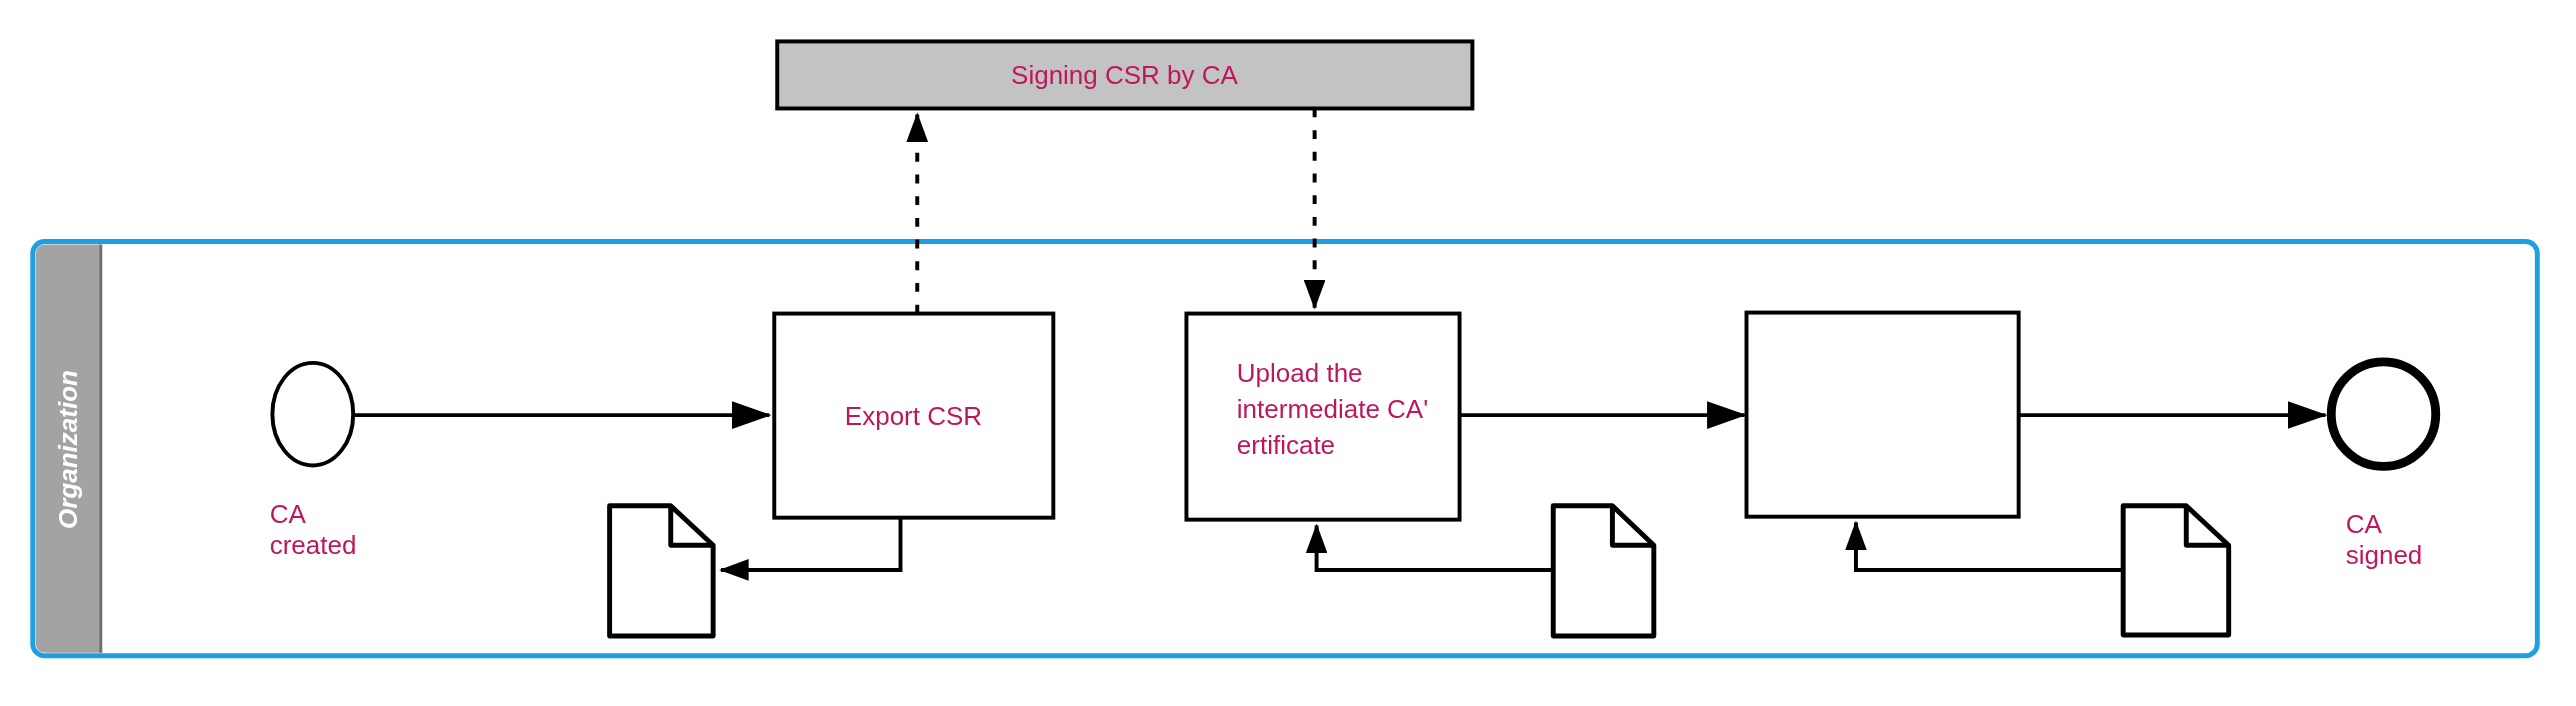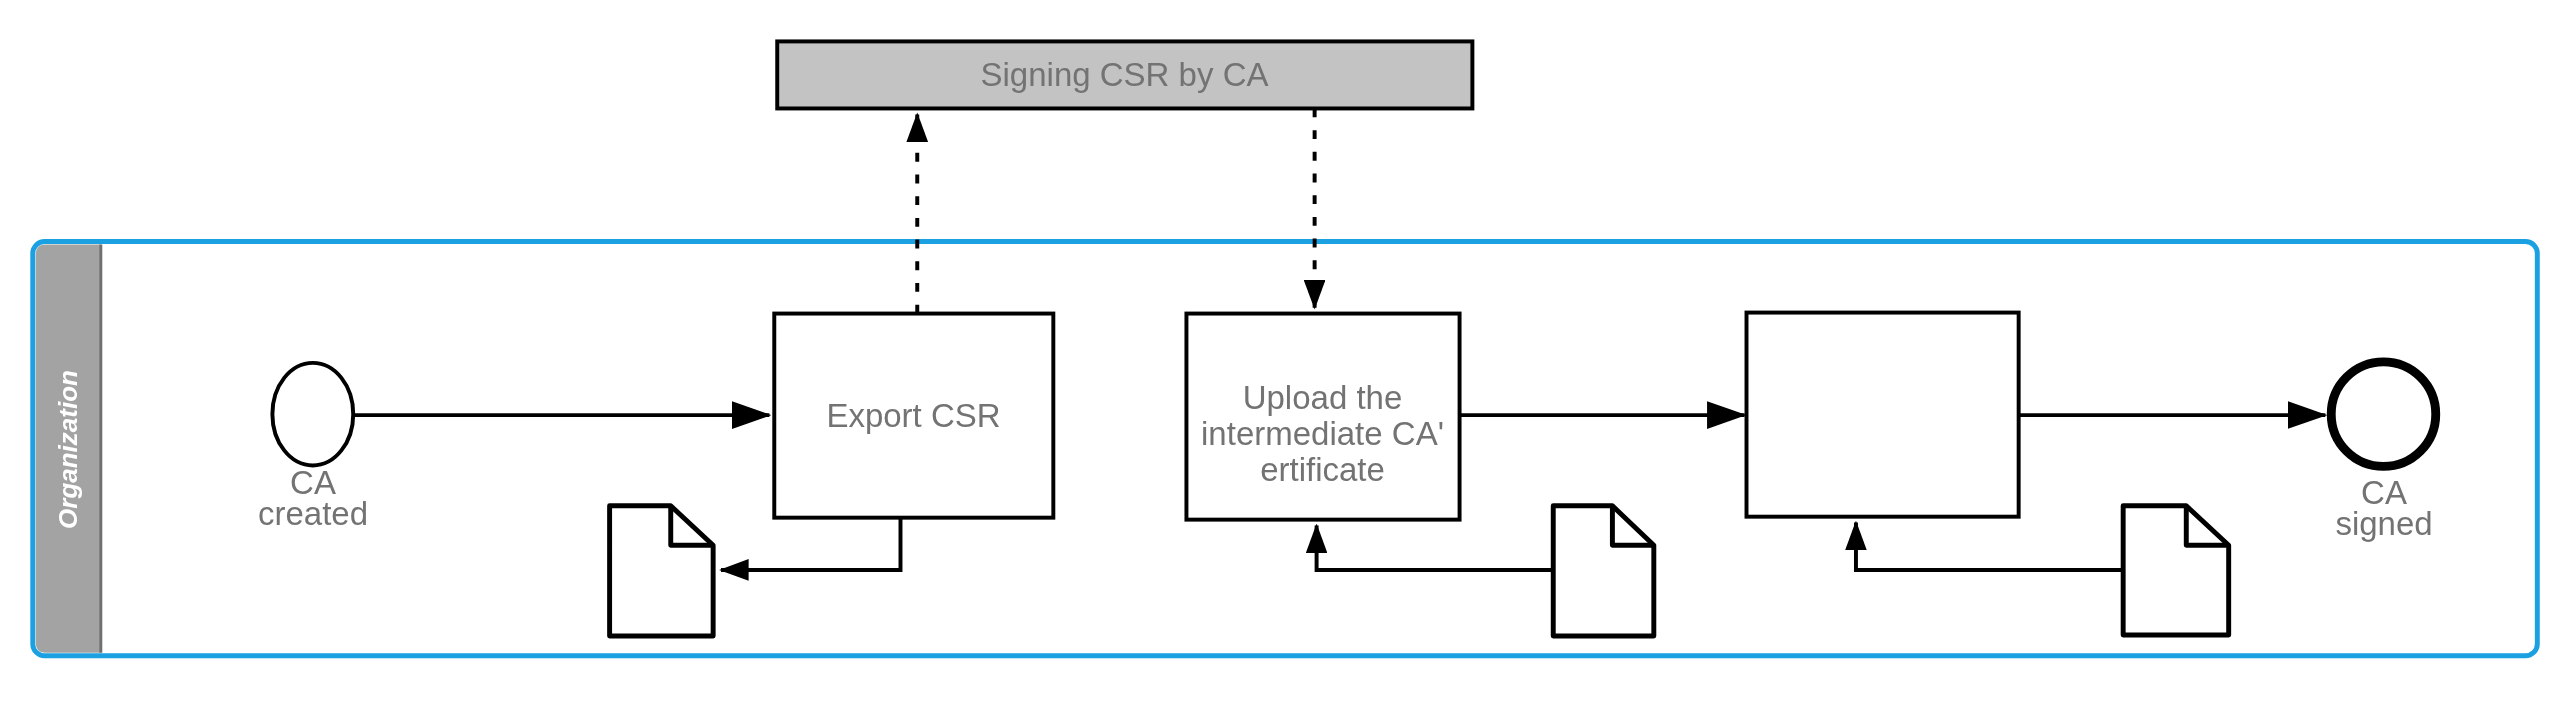--- a/index.html
+++ b/index.html
@@ -11,28 +11,27 @@
     font-family: "Liberation Sans", sans-serif;
     color: #000000;
     overflow: hidden;
   }
   #shapes { position: absolute; left: 0; top: 0; width: 2576px; height: 706px; }
   .lbl {
     position: absolute;
     display: flex;
     align-items: center;
     justify-content: center;
-    text-align: center;
     white-space: pre-line;
-    font-size: 33px;
+    font-size: 26px;
     line-height: 36px;
-    color: #737373;
+    color: #be185d;
     pointer-events: none;
   }
-  .event-lbl { line-height: 31px; align-items: flex-start; }
+  .event-lbl { line-height: 31px; align-items: flex-start; margin-top: 32px; }
   .lane-lbl-wrap {
     position: absolute;
     display: flex;
     align-items: center;
     justify-content: center;
     pointer-events: none;
   }
   .lane-lbl-wrap span {
     transform: rotate(-90deg);
     transform-origin: center center;
@@ -101,21 +100,21 @@
 
   <div class="lane-lbl-wrap" style="left:36px; top:245px; width:65px; height:408px;">
     <span>Organization</span>
   </div>
 
   <div class="lbl event-lbl" style="left:224px; top:467px; width:178px; height:69px;">CA
 created</div>
 
   <div class="lbl" style="left:774px; top:314px; width:279px; height:204px;">Export CSR</div>
 
-  <div class="lbl" style="left:1186px; top:331px; width:273px; height:206px;">Upload the
+  <div class="lbl" style="left:1186px; top:306px; width:273px; height:206px;padding-left:10px;">Upload the
 intermediate CA'
 ertificate</div>
 
 
   <div class="lbl event-lbl" style="left:2295px; top:477px; width:178px; height:69px;">CA
 signed</div>
 
 </div>
 
 

